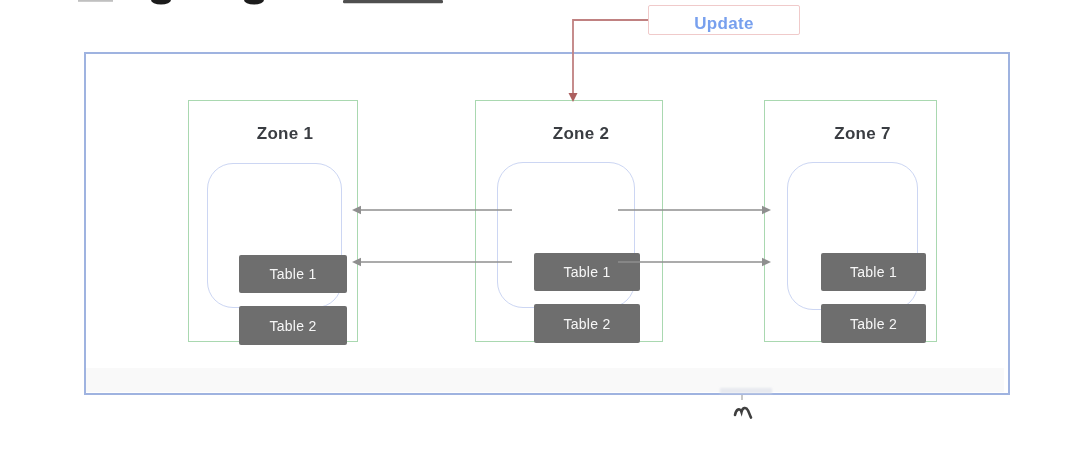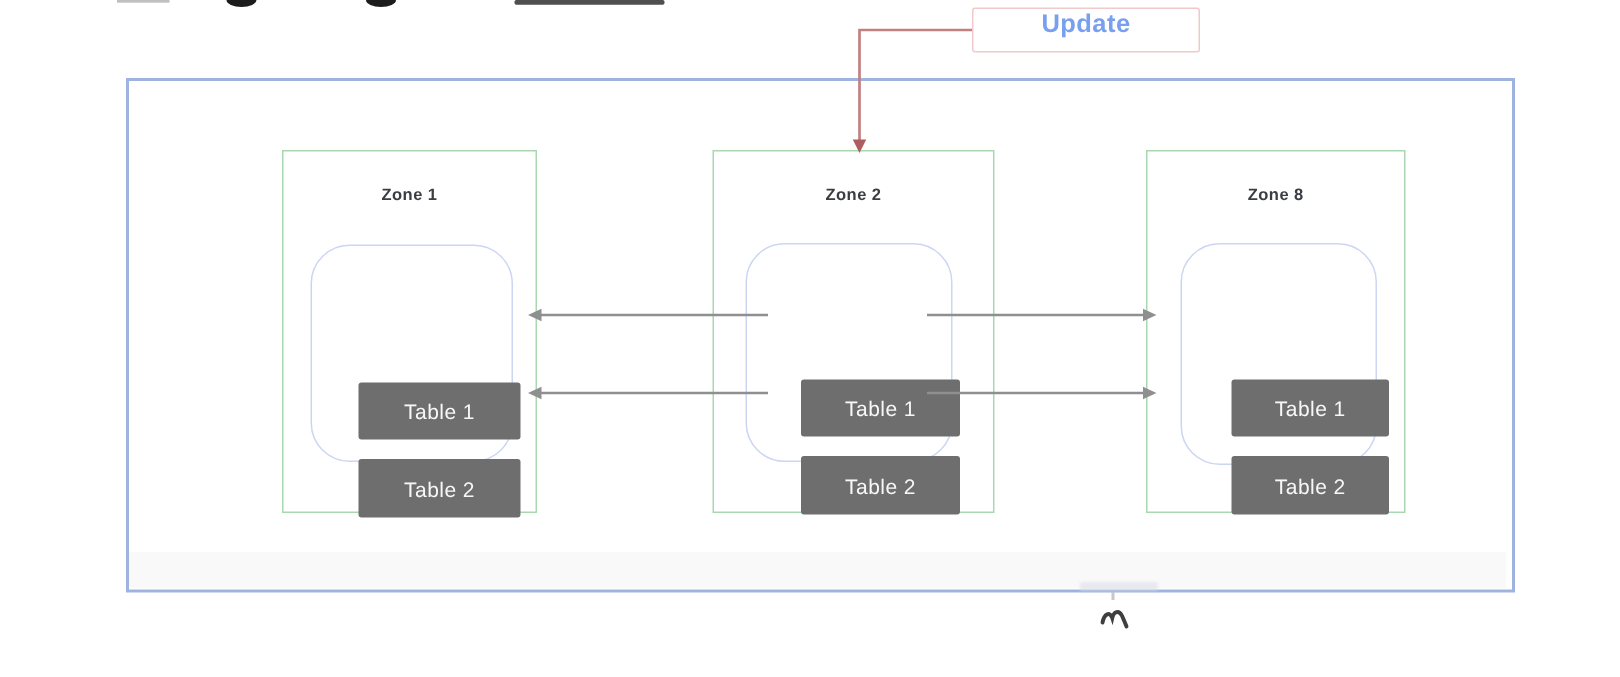--- a/index.html
+++ b/index.html
@@ -29,22 +29,22 @@
     background:rgba(0,0,0,0.025);
   }
   .zone{
     position:absolute;top:100px;height:242px;
     border:1.5px solid var(--zone-border);background:#ffffff;box-sizing:border-box;
   }
   .zone-1{left:188px;width:170px;}
   .zone-2{left:475px;width:188px;}
   .zone-3{left:764px;width:173px;}
   .zone-label{
-    position:absolute;left:0;top:23px;width:100%;text-align:center;
-    font-size:11px;font-weight:600;color:var(--zone-label-text);letter-spacing:0.3px;
+    position:absolute;left:12px;top:23px;width:100%;text-align:center;
+    font-size:17px;font-weight:600;color:var(--zone-label-text);letter-spacing:0.3px;
   }
   .table-container{
     position:absolute;border:1.5px solid var(--container-border);
     border-radius:26px;background:#ffffff;box-sizing:border-box;
   }
   .zone-1 .table-container{left:18px;top:62px;width:135px;height:145px;}
   .zone-2 .table-container{left:21px;top:61px;width:138px;height:146px;}
   .zone-3 .table-container{left:22px;top:61px;width:131px;height:148px;}
   .table-box{
     position:absolute;background:var(--table-bg);border-radius:2px;
@@ -53,21 +53,21 @@
   }
   .zone-1 .table-1{left:31px;top:91px;width:108px;height:38px;}
   .zone-1 .table-2{left:31px;top:142px;width:108px;height:39px;}
   .zone-2 .table-1{left:36px;top:90px;width:106px;height:38px;}
   .zone-2 .table-2{left:36px;top:141px;width:106px;height:39px;}
   .zone-3 .table-1{left:33px;top:90px;width:105px;height:38px;}
   .zone-3 .table-2{left:33px;top:141px;width:105px;height:39px;}
   .update-box{
     position:absolute;left:648px;top:5px;width:152px;height:30px;
     border:1.5px solid var(--update-border);border-radius:2px;background:#ffffff;
-    display:flex;align-items:flex-start;justify-content:center;box-sizing:border-box;
+    display:flex;align-items:flex-end;justify-content:center;box-sizing:border-box;
     font-size:17px;font-weight:600;color:var(--update-text);letter-spacing:0.3px;
     z-index:5;
   }
   .overlay{
     position:absolute;left:0;top:0;width:1080px;height:451px;z-index:4;
     pointer-events:none;
   }
   .border-smudge{
     position:absolute;left:720px;top:388px;width:52px;height:6px;
     background:#d9dde8;opacity:0.55;filter:blur(1px);
@@ -91,21 +91,21 @@
 
   <div class="zone zone-2">
     <div class="zone-label">Zone 2</div>
     <div class="table-container">
       <div class="table-box table-1">Table 1</div>
       <div class="table-box table-2">Table 2</div>
     </div>
   </div>
 
   <div class="zone zone-3">
-    <div class="zone-label">Zone 8</div>
+    <div class="zone-label">Zone 7</div>
     <div class="table-container">
       <div class="table-box table-1">Table 1</div>
       <div class="table-box table-2">Table 2</div>
     </div>
   </div>
 
   <div class="update-box">
     <span>Update</span>
   </div>
 

